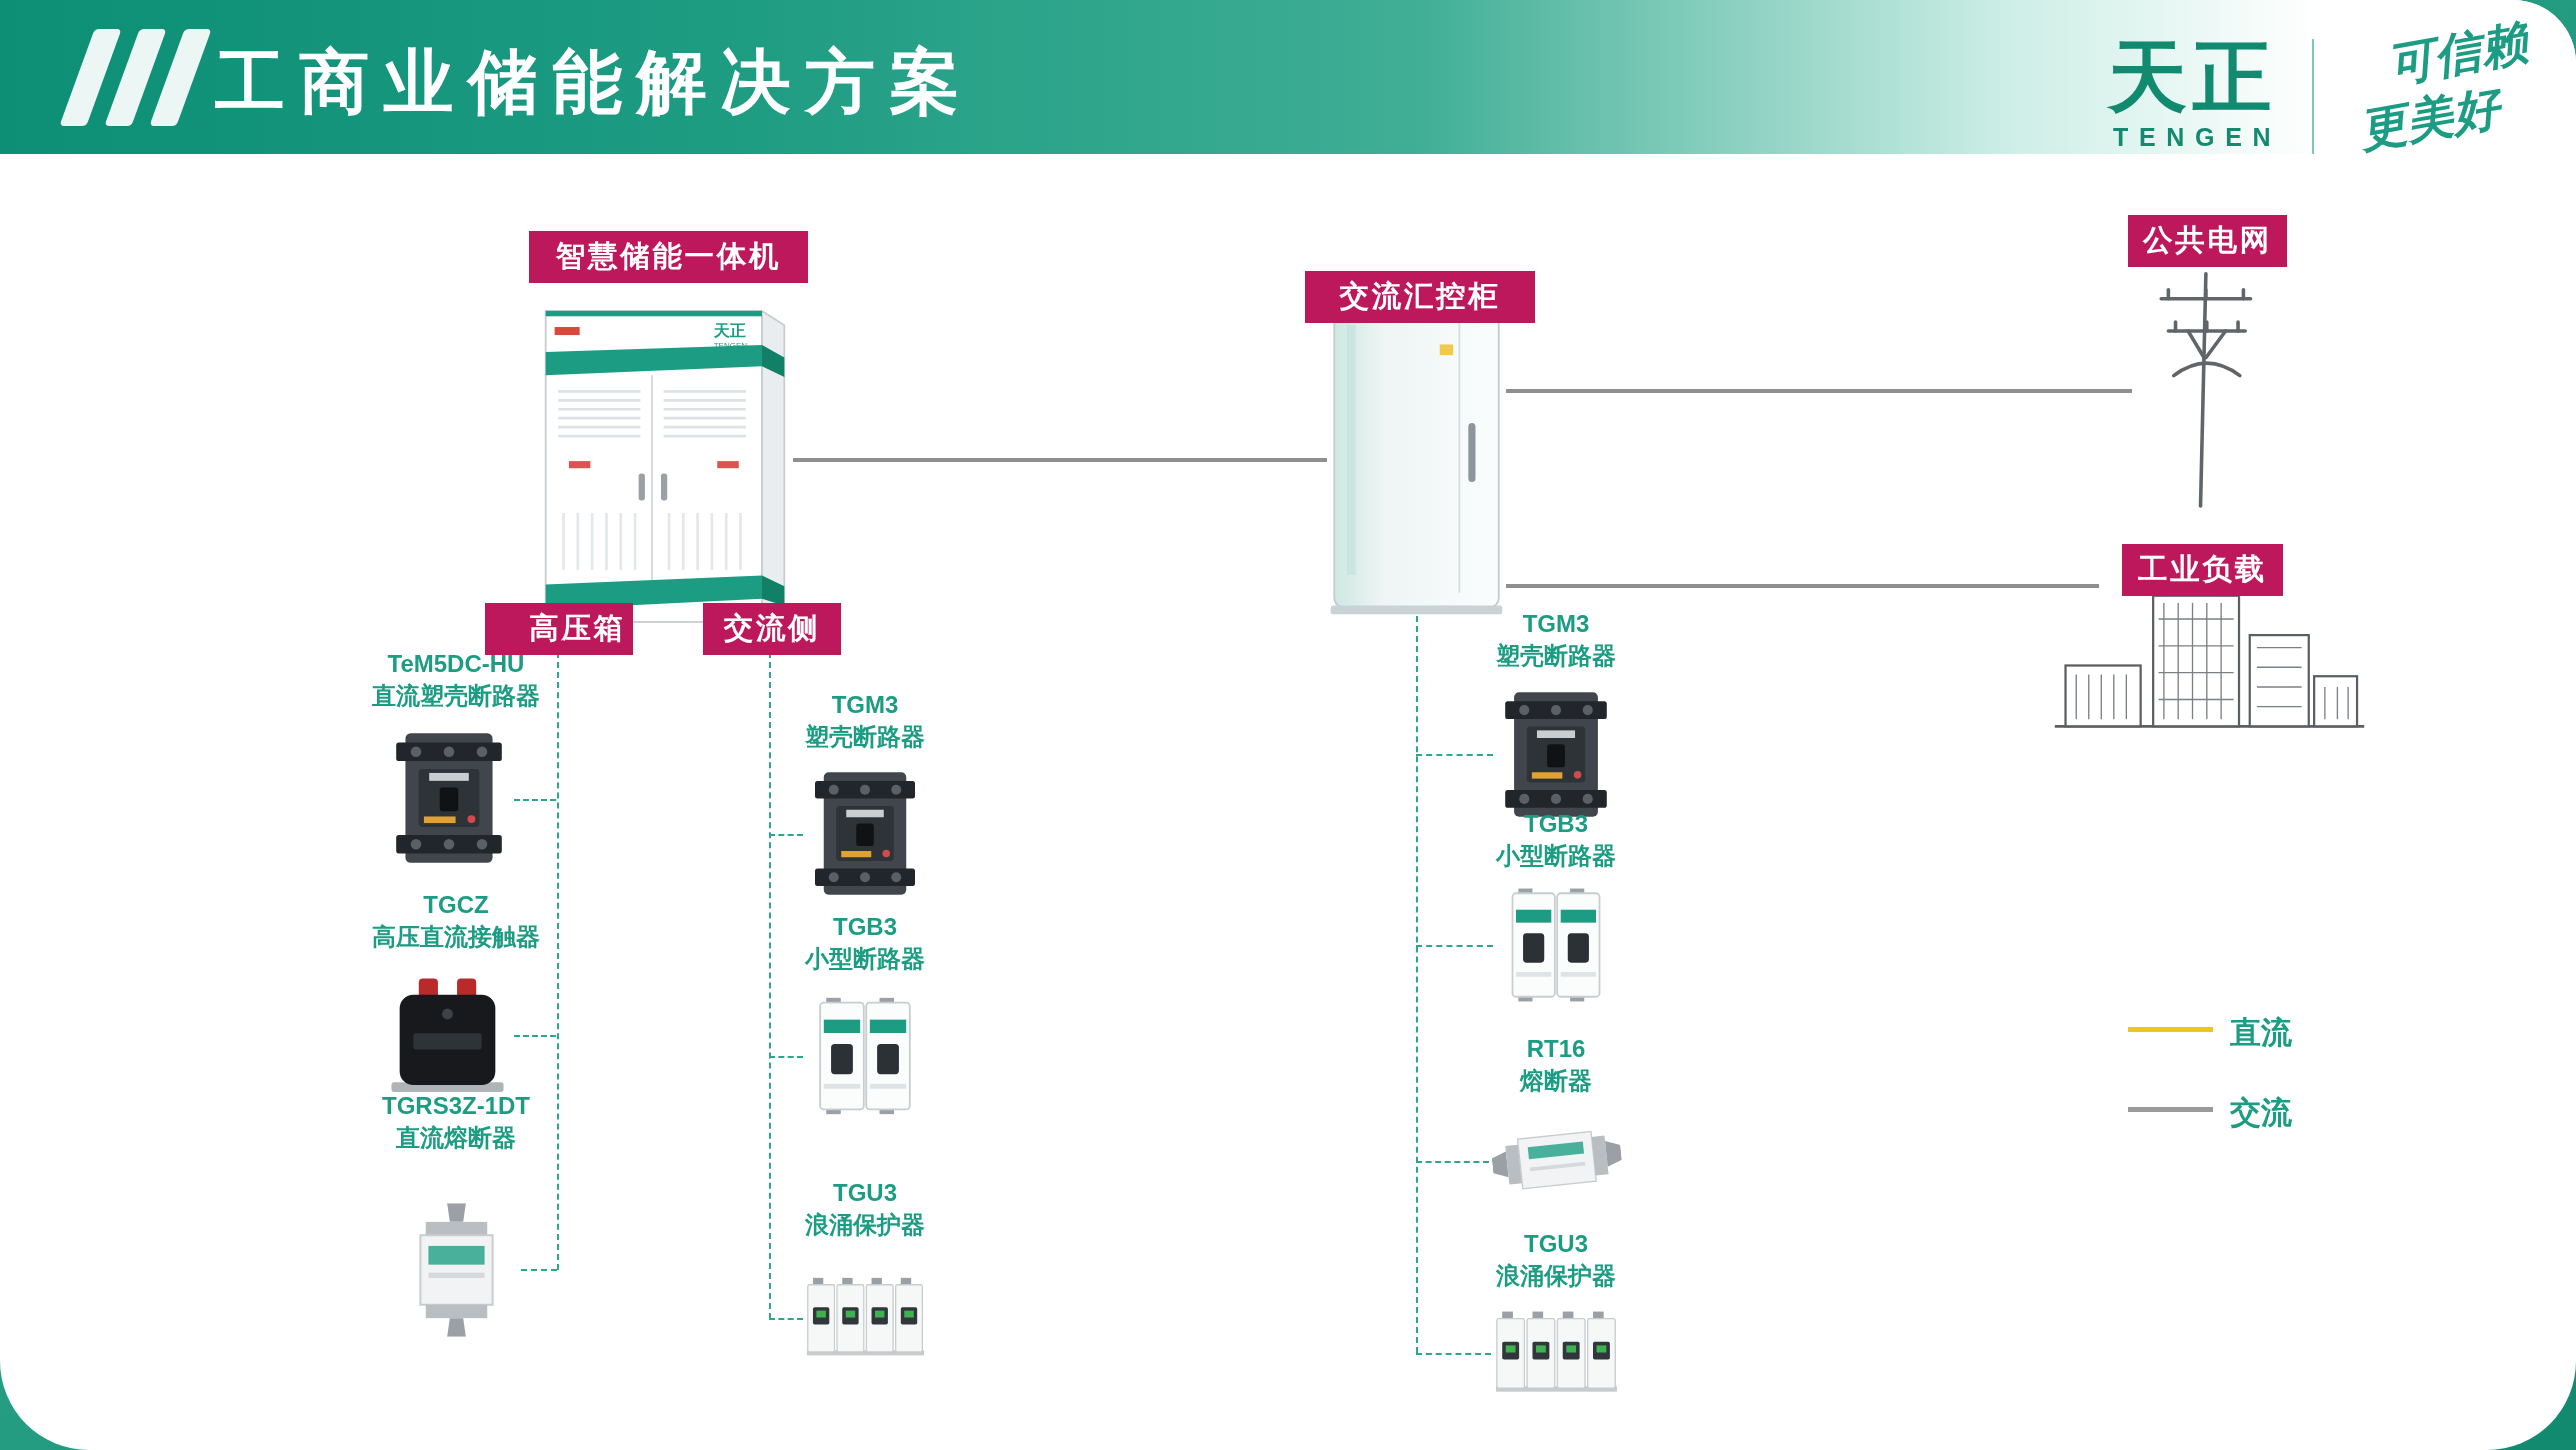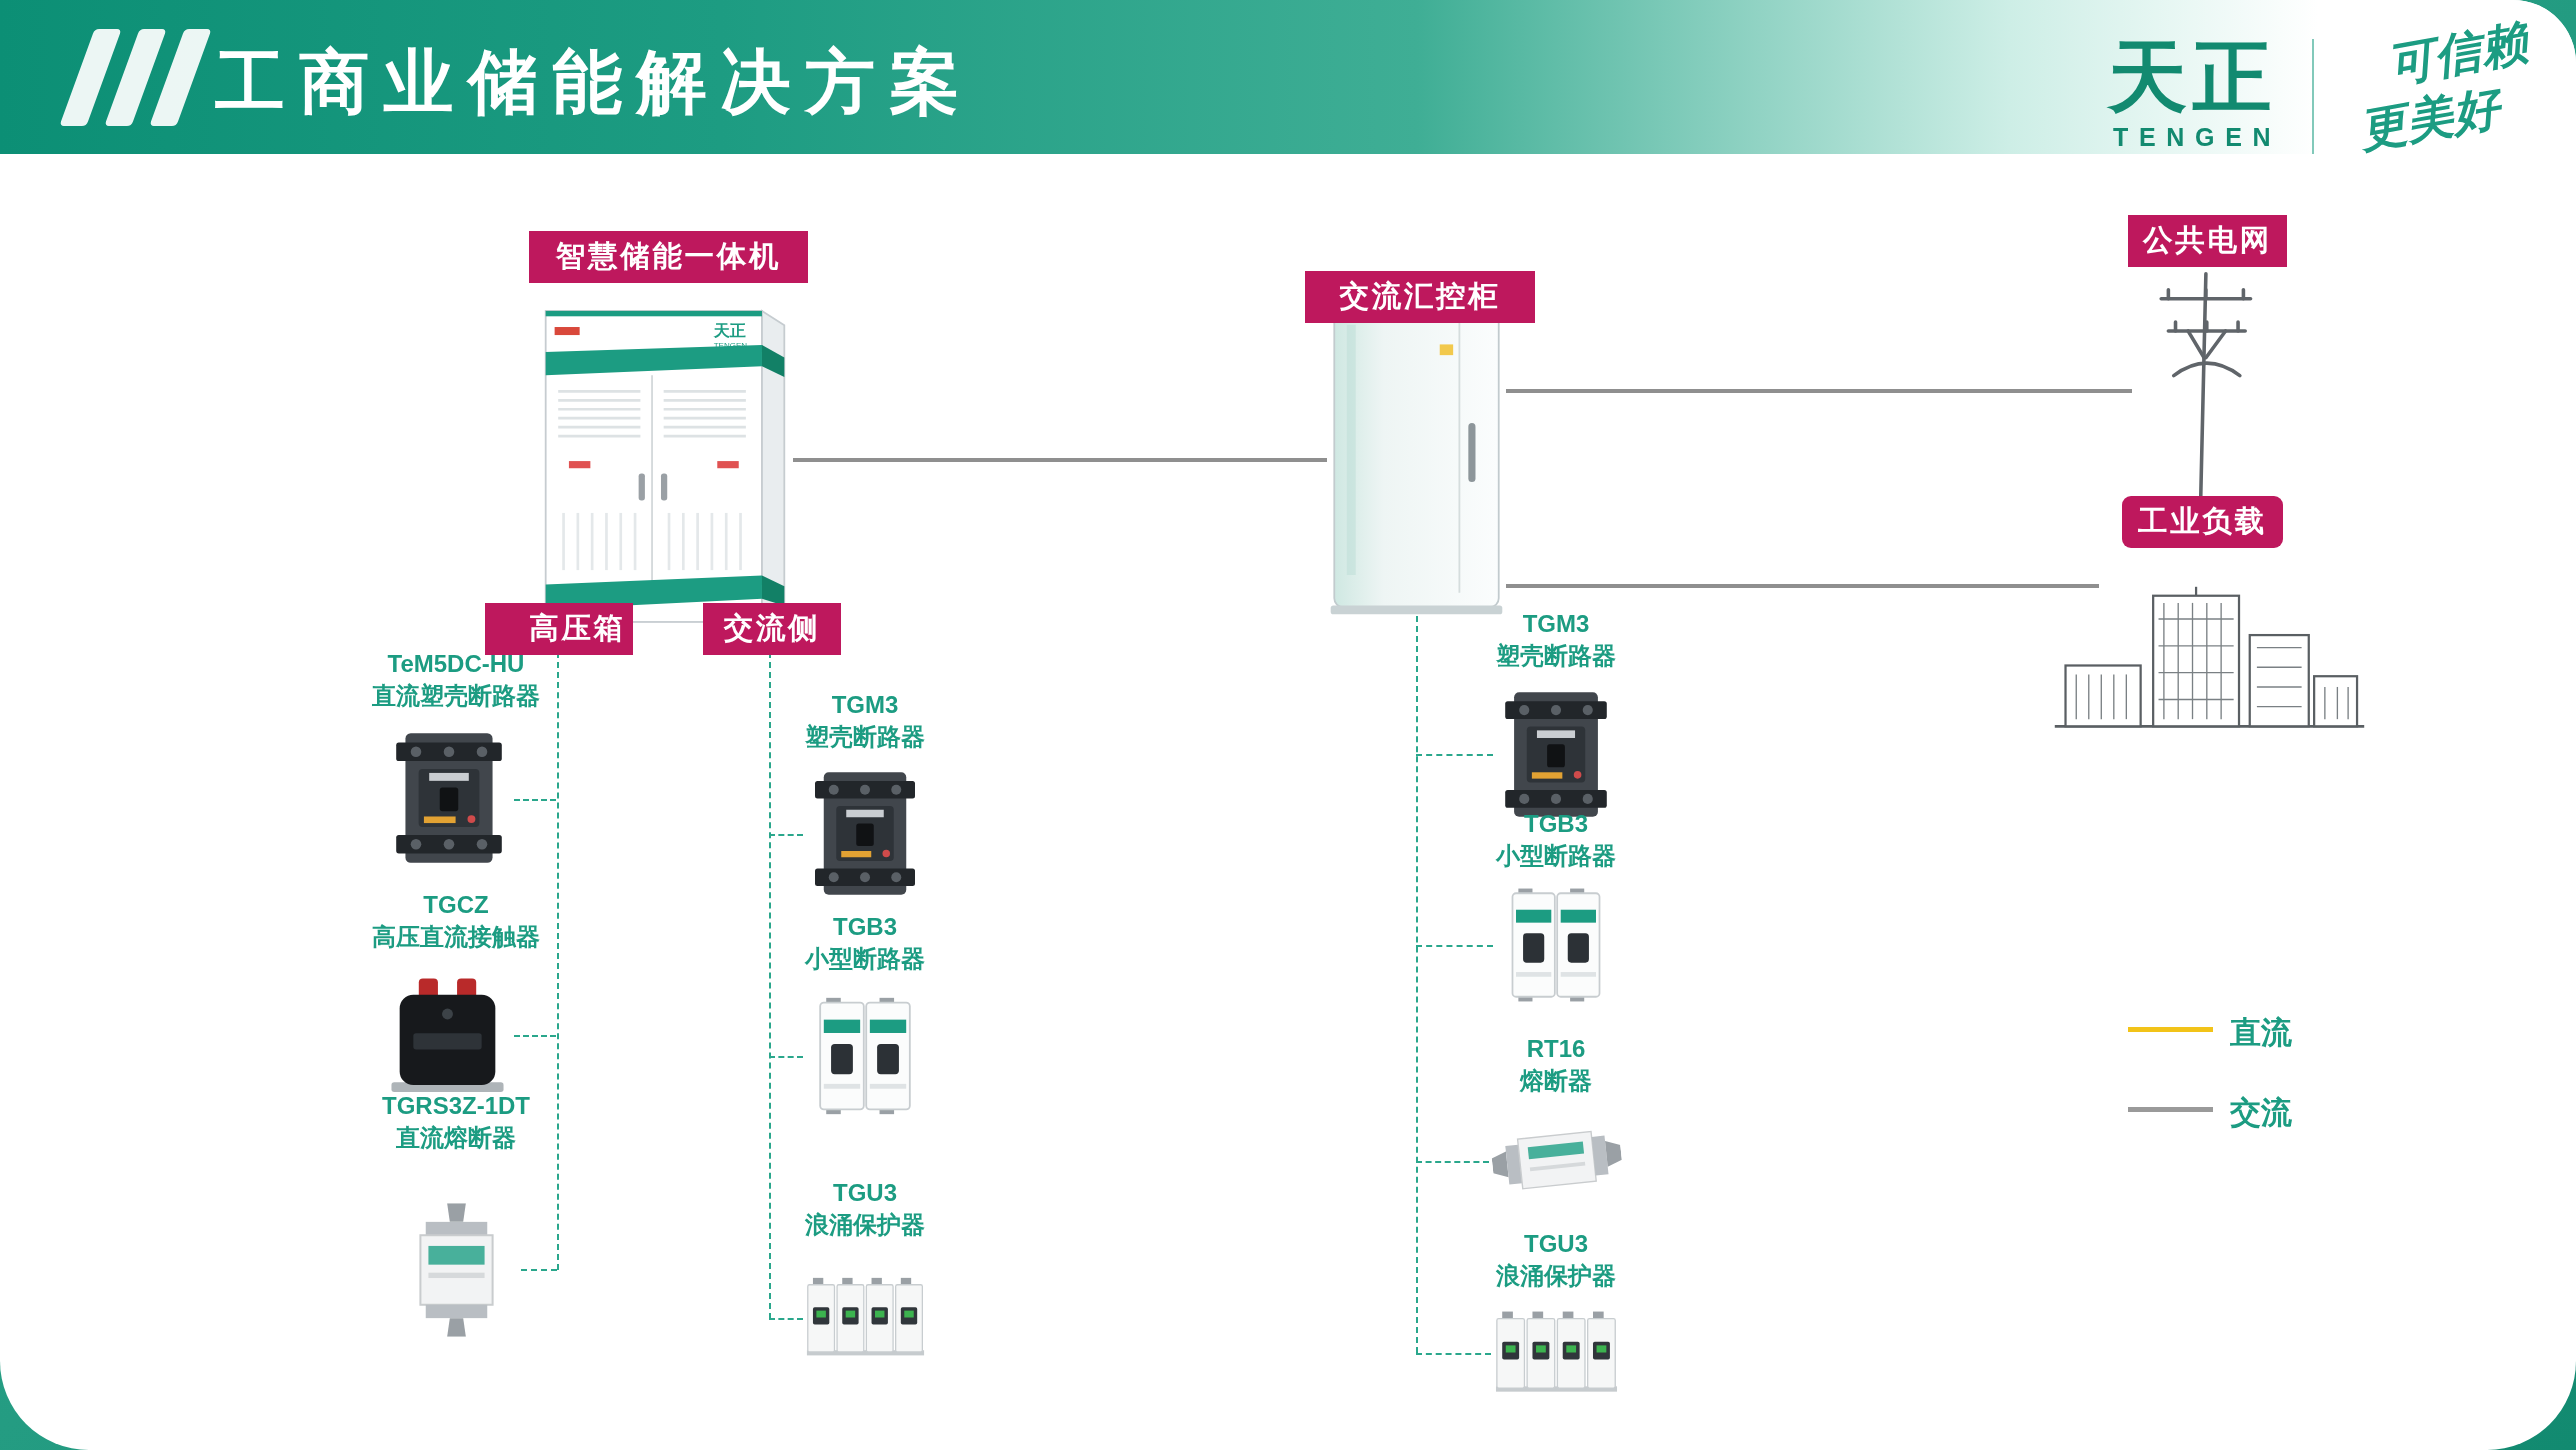--- a/index.html
+++ b/index.html
@@ -145,21 +145,21 @@
     <div class="slogan-line" style="left:2387px; top:23px;">可信赖</div>
     <div class="slogan-line" style="left:2359px; top:88px;">更美好</div>
 
     <div class="hline" style="left:793px; top:458px; width:534px;"></div>
     <div class="hline" style="left:1506px; top:389px; width:626px;"></div>
     <div class="hline" style="left:1506px; top:584px; width:593px;"></div>
 
     <div class="pill" style="left:529px; top:231px; width:279px;">智慧储能一体机</div>
     <div class="pill" style="left:1305px; top:231px; width:230px;margin-top:40px;">交流汇控柜</div>
     <div class="pill" style="left:2128px; top:215px; width:159px;">公共电网</div>
-    <div class="pill" style="left:2122px; top:496px; width:161px;border-radius:9px;">工业负载</div>
+    <div class="pill" style="left:2122px; top:544px; width:161px;">工业负载</div>
     <div class="pill" style="left:485px; top:603px; width:148px;padding-left:37px;">高压箱</div>
     <div class="pill" style="left:703px; top:603px; width:138px;">交流侧</div>
 
     <svg class="cab-img" style="left:542px; top:302px; width:246px; height:328px;" viewBox="0 0 275 367">
       <rect x="4" y="10" width="242" height="348" fill="#ffffff" stroke="#c6ccd0" stroke-width="2"></rect>
       <polygon points="246,10 271,26 271,342 246,358" fill="#e9edef" stroke="#c6ccd0" stroke-width="2"></polygon>
       <rect x="4" y="10" width="242" height="6" fill="#1c9c82"></rect>
       <rect x="14" y="28" width="28" height="9" fill="#d9483b"></rect>
       <polygon points="4,56 246,48 246,72 4,82" fill="#1c9c82"></polygon>
       <polygon points="246,48 271,62 271,84 246,72" fill="#128066"></polygon>

